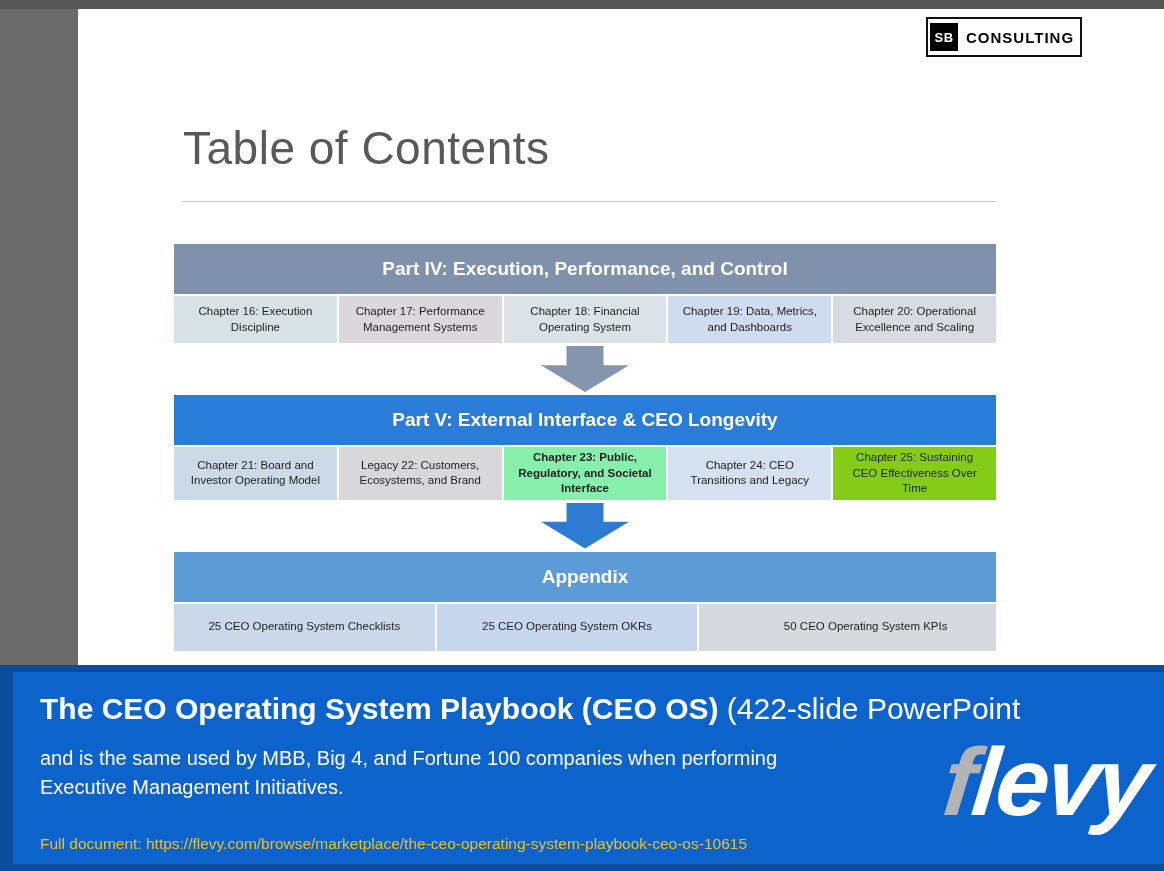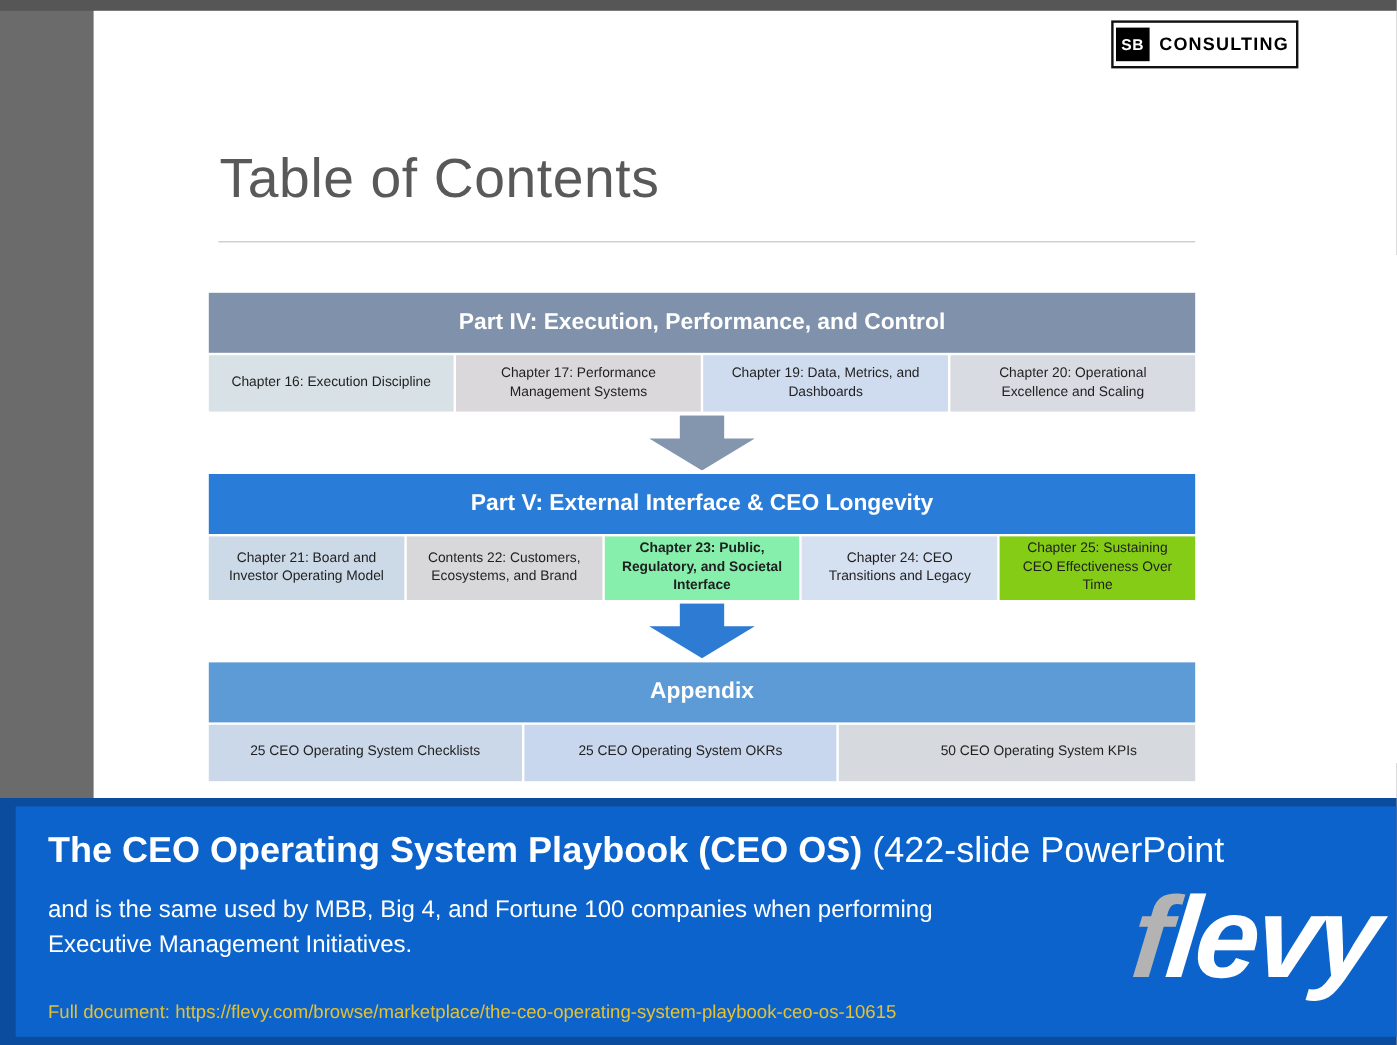--- a/index.html
+++ b/index.html
@@ -51,34 +51,35 @@
     <h1 class="slide-title">Table of Contents</h1>
     <div class="title-divider"></div>
 
     <div class="toc">
 
       <div>
         <div class="section-header" style="background: rgb(128, 146, 171);">Part IV: Execution, Performance, and Control</div>
         <div class="row">
           <div class="cell" style="background: rgb(215, 225, 230);">Chapter 16: Execution Discipline</div>
           <div class="cell" style="background: rgb(219, 216, 219);">Chapter 17: Performance Management Systems</div>
+          <div class="cell" style="background: rgb(220, 226, 232);">Chapter 18: Financial Operating System</div>
           <div class="cell" style="background: rgb(207, 220, 239);">Chapter 19: Data, Metrics, and Dashboards</div>
           <div class="cell" style="background: rgb(217, 219, 226);">Chapter 20: Operational Excellence and Scaling</div>
         </div>
       </div>
 
       <div class="arrow-zone">
         <div class="arrow" style="background: rgb(132, 149, 174);"></div>
       </div>
 
       <div>
         <div class="section-header" style="background: rgb(42, 124, 217);">Part V: External Interface &amp; CEO Longevity</div>
         <div class="row">
           <div class="cell" style="background: rgb(204, 217, 231);">Chapter 21: Board and Investor Operating Model</div>
-          <div class="cell" style="background: rgb(216, 216, 218);">Contents 22: Customers, Ecosystems, and Brand</div>
+          <div class="cell" style="background: rgb(216, 216, 218);">Legacy 22: Customers, Ecosystems, and Brand</div>
           <div class="cell" style="background: #86efac; font-weight: bold;">Chapter 23: Public, Regulatory, and Societal Interface</div>
           <div class="cell" style="background: rgb(213, 224, 241);">Chapter 24: CEO Transitions and Legacy</div>
           <div class="cell" style="background: #84cc16;">Chapter 25: Sustaining CEO Effectiveness Over Time</div>
         </div>
       </div>
 
       <div class="arrow-zone">
         <div class="arrow" style="background: rgb(46, 123, 212);"></div>
       </div>
 

